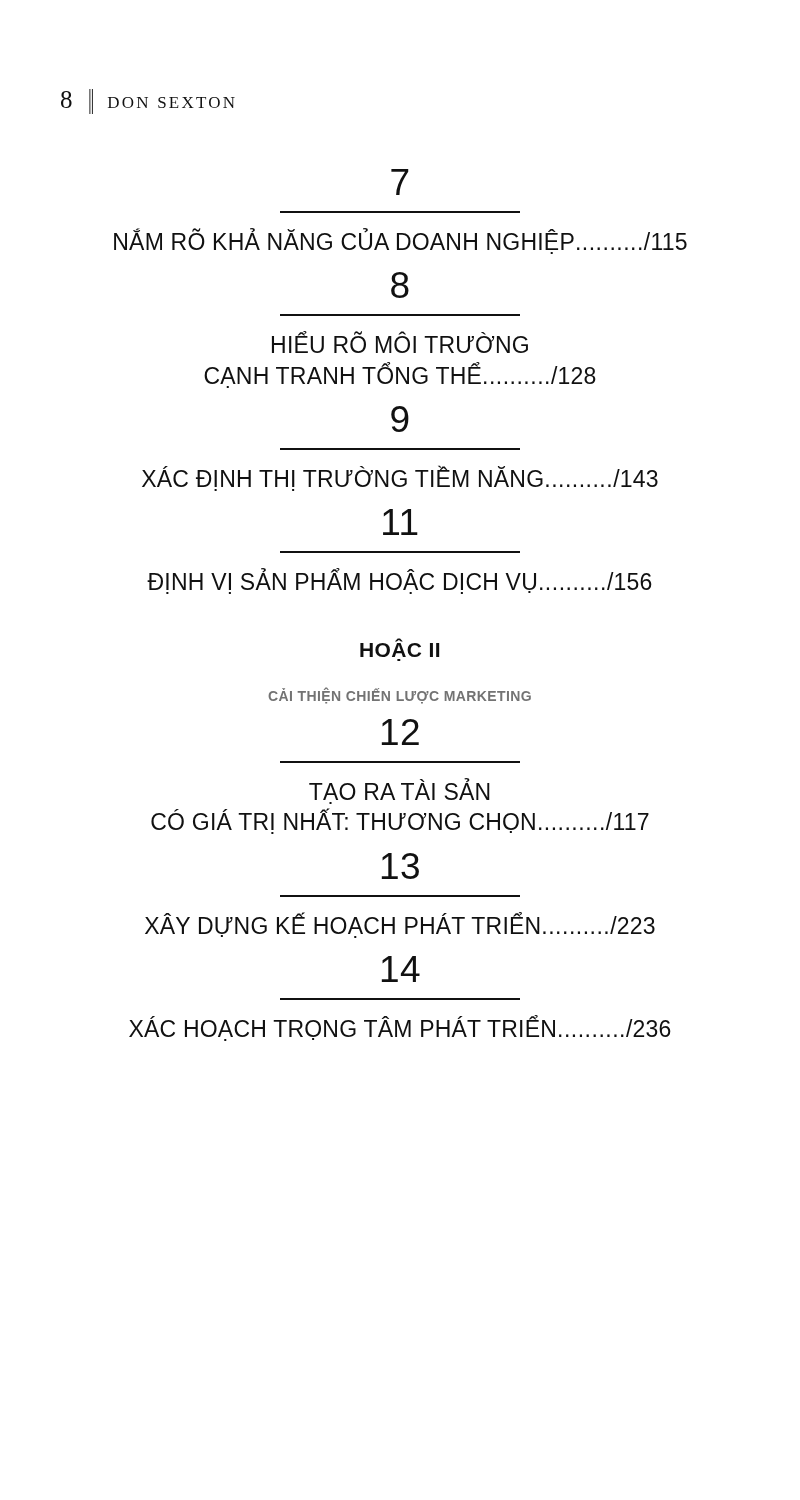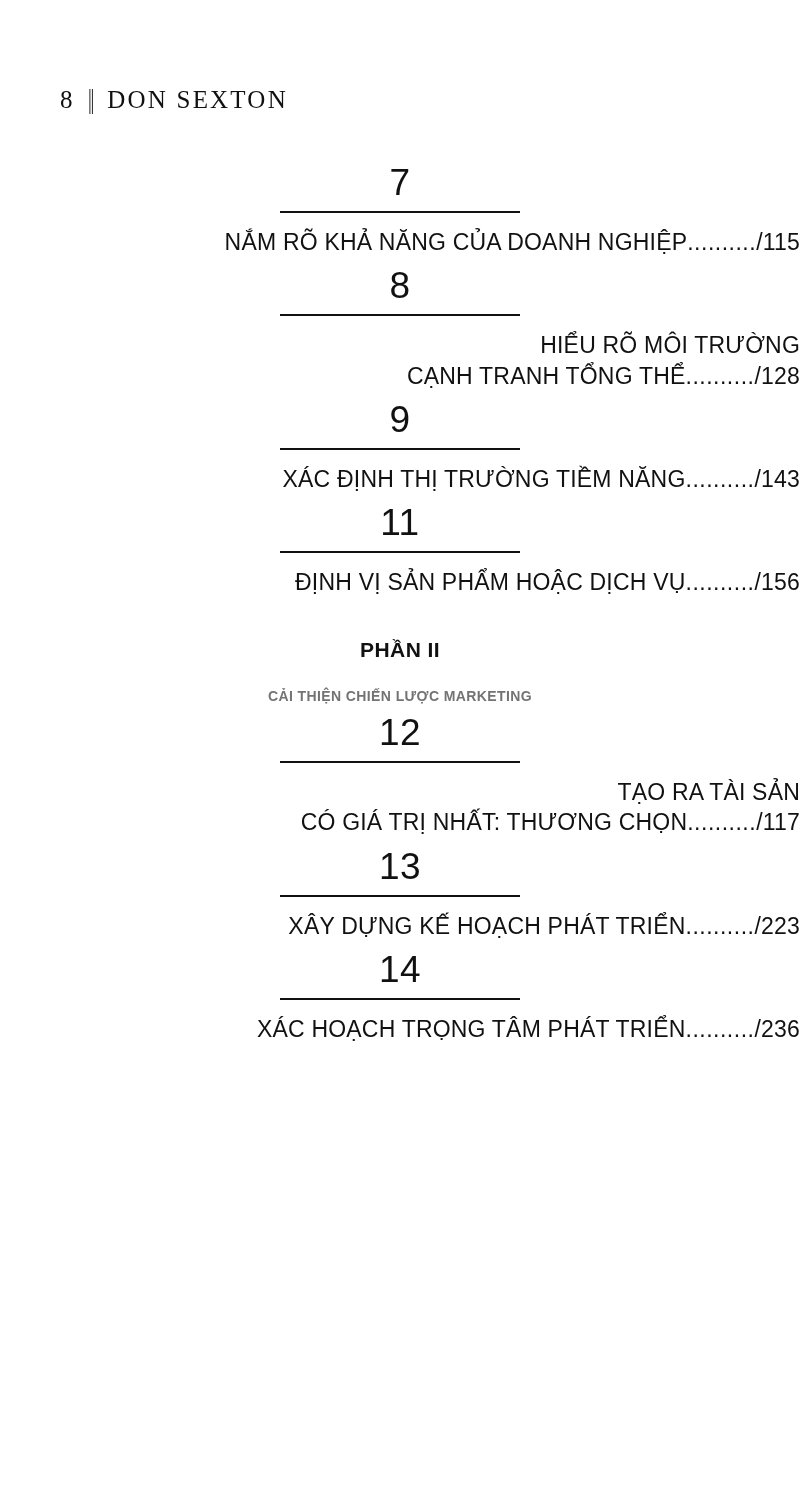--- a/index.html
+++ b/index.html
@@ -43,21 +43,21 @@
     display: inline-block;
     font-family: "Liberation Serif", serif;
     font-size: 27px;
     line-height: 1;
     color: #111;
     transform: scaleX(0.7);
     letter-spacing: -2px;
   }
   .author-name {
     font-family: "Liberation Serif", serif;
-    font-size: 25px;
+    font-size: 17px;
     letter-spacing: 2.2px;
     color: #111;
     font-variant: small-caps;
     text-transform: uppercase;
   }
 
   
   .toc {
     position: absolute;
     top: 150px;
@@ -89,21 +89,20 @@
     margin-bottom: 6px;
   }
 
   .entry-line {
     font-family: "Liberation Sans", sans-serif;
     font-size: 23px;
     line-height: 1.32;
     color: #111;
     letter-spacing: 0.2px;
     white-space: nowrap;
-    text-align: right;
   }
 
   .dots {
     letter-spacing: 0.5px;
   }
   .pagenum {
     letter-spacing: 0.2px;
   }
 
   .part-block {
@@ -175,21 +174,21 @@
 
     <div class="chap-block tight">
       <div class="chap-num">11</div>
       <div class="num-rule"></div>
       <div class="entry">
         <div class="entry-line"><span>ĐỊNH VỊ SẢN PHẨM HOẬC DỊCH VỤ</span><span class="dots">..........</span><span class="pagenum">/156</span></div>
       </div>
     </div>
 
     <div class="part-block">
-      <div class="part-title">PHẦN II</div>
+      <div class="part-title">HOẬC II</div>
       <div class="part-subtitle">CẢI THIỆN CHIẾN LƯỢC MARKETING</div>
     </div>
 
     <div class="chap-block tight">
       <div class="chap-num">12</div>
       <div class="num-rule"></div>
       <div class="entry">
         <div class="entry-line">TẠO RA TÀI SẢN</div>
         <div class="entry-line"><span>CÓ GIÁ TRỊ NHẤT: THƯƠNG CHỌN</span><span class="dots">..........</span><span class="pagenum">/117</span></div>
       </div>

